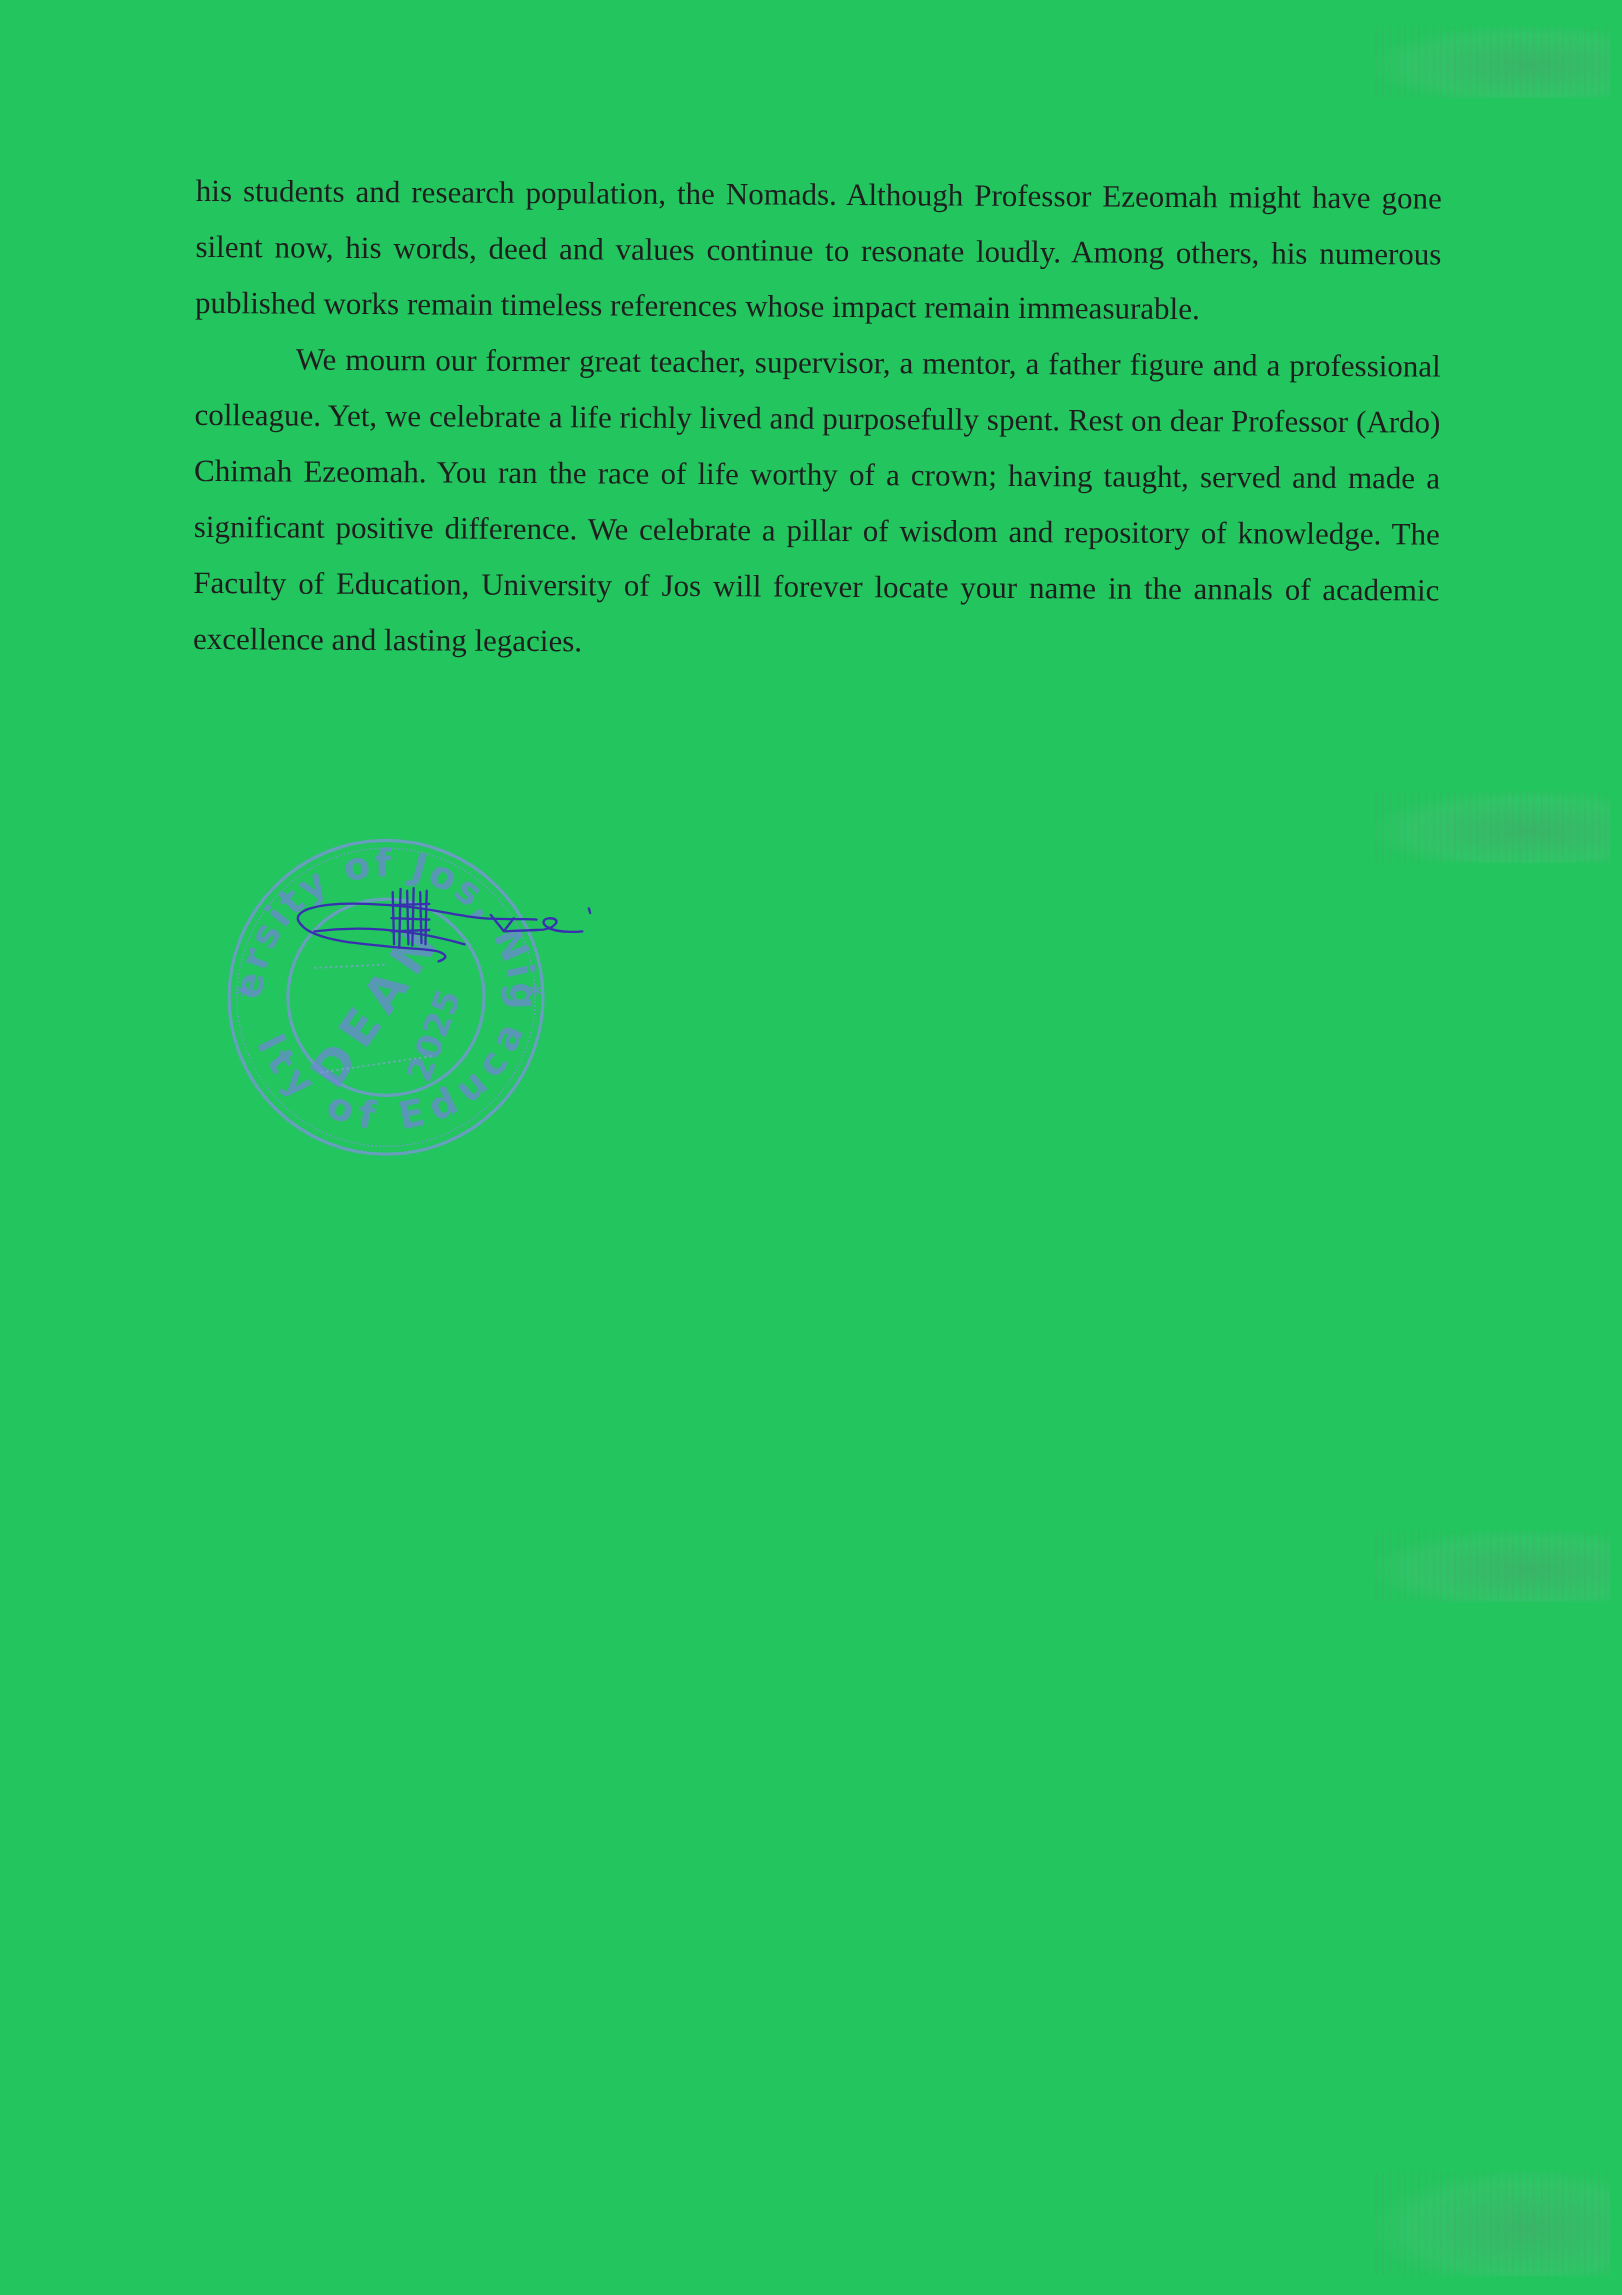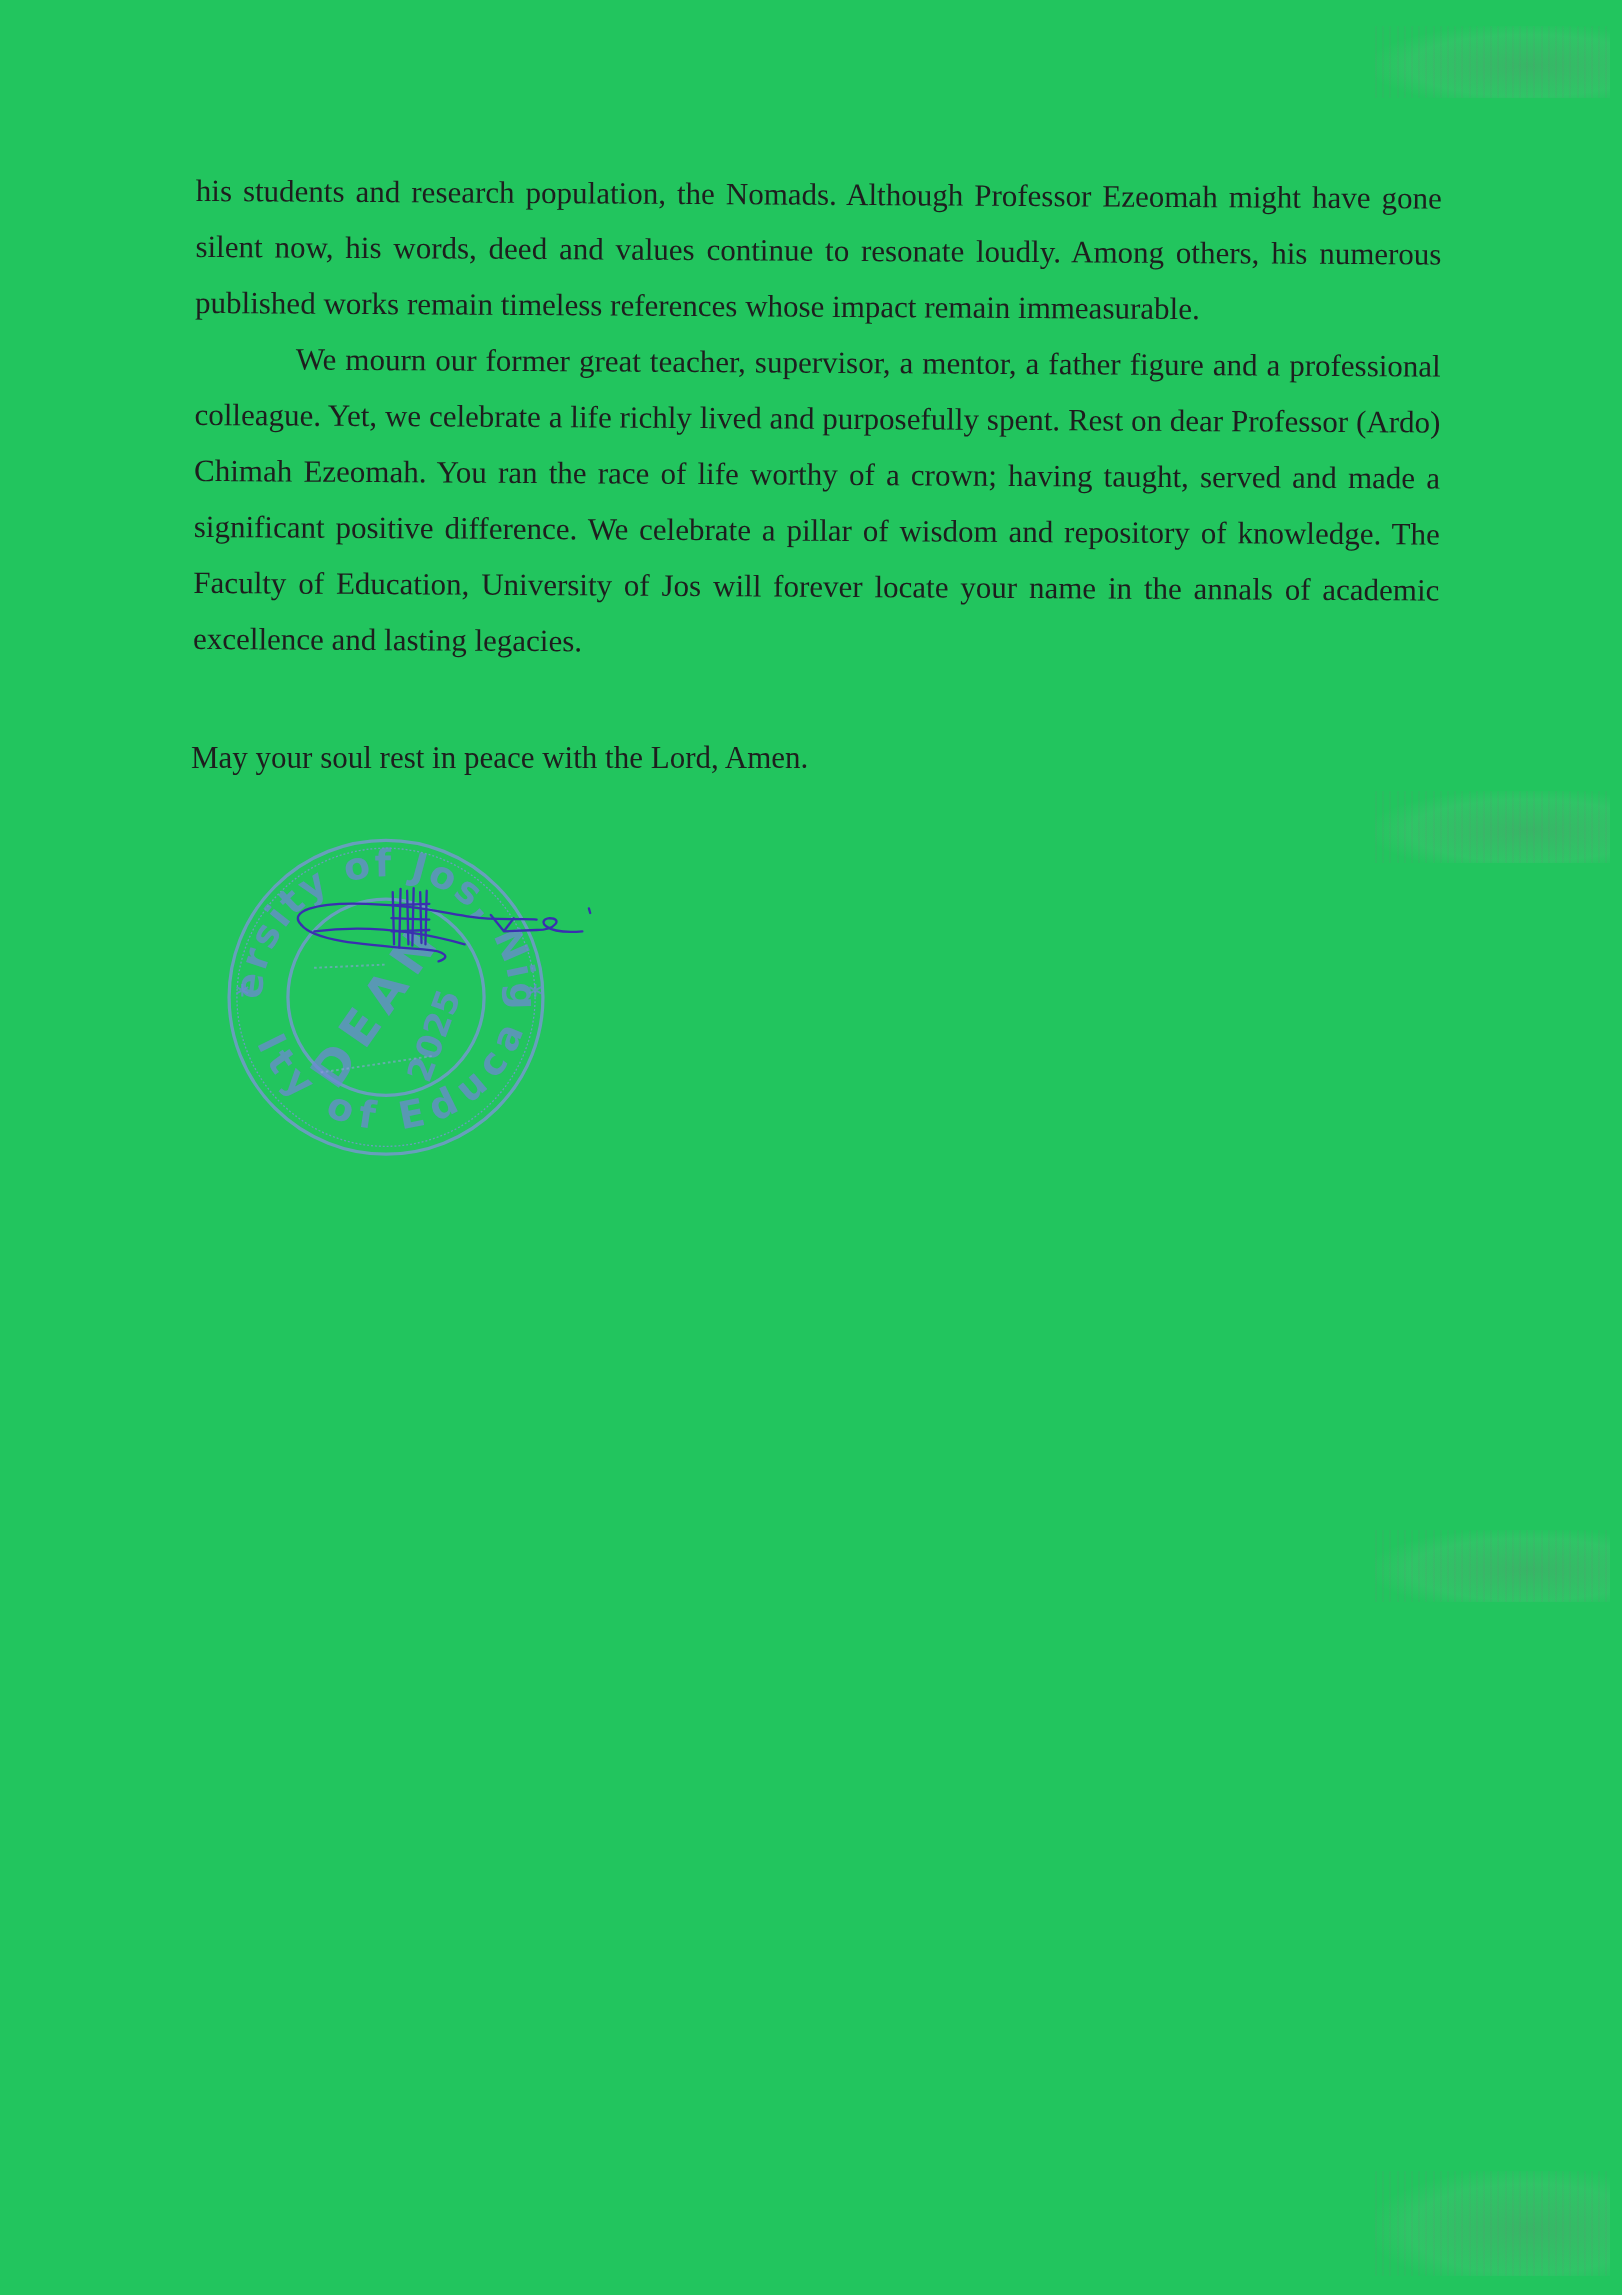--- a/index.html
+++ b/index.html
@@ -98,21 +98,20 @@
   <div class="scan-artifact" style="top:26px;"></div>
   <div class="scan-artifact" style="top:791px;"></div>
   <div class="scan-artifact" style="top:1530px;"></div>
   <div class="scan-artifact" style="top:2171px; height:105px;"></div>
 
   <div class="body-text">
     <p>his students and research population, the Nomads. Although Professor Ezeomah might have gone silent now, his words, deed and values continue to resonate loudly. Among others, his numerous published works remain timeless references whose impact remain immeasurable.</p>
     <p class="indent">We mourn our former great teacher, supervisor, a mentor, a father figure and a professional colleague. Yet, we celebrate a life richly lived and purposefully spent. Rest on dear Professor (Ardo) Chimah Ezeomah. You ran the race of life worthy of a crown; having taught, served and made a significant positive difference. We celebrate a pillar of wisdom and repository of knowledge. The Faculty of Education, University of Jos will forever locate your name in the annals of academic excellence and lasting legacies.</p>
   </div>
 
-  <div class="closing">May your soul rest in peace with the Lord, Amen.</div>
 
   <div class="signature-block">
 
     <svg class="stamp" viewBox="0 0 520 520" xmlns="http://www.w3.org/2000/svg">
       <defs>
         <path id="topArc" d="M 70 270 A 190 190 0 0 1 450 270"></path>
         <path id="bottomArc" d="M 95 300 A 175 175 0 0 0 430 300"></path>
       </defs>
       <g fill="none" stroke="#7f93dc" stroke-opacity="0.75">
         <circle cx="260" cy="265" r="240" stroke-width="5"></circle>

